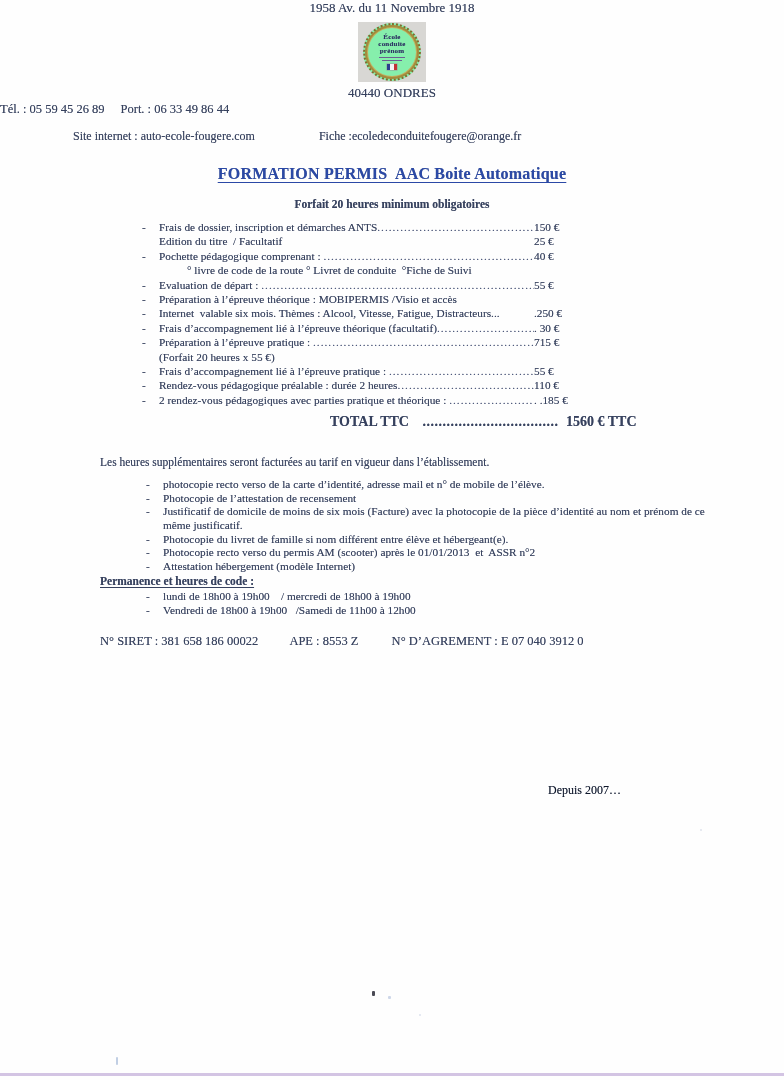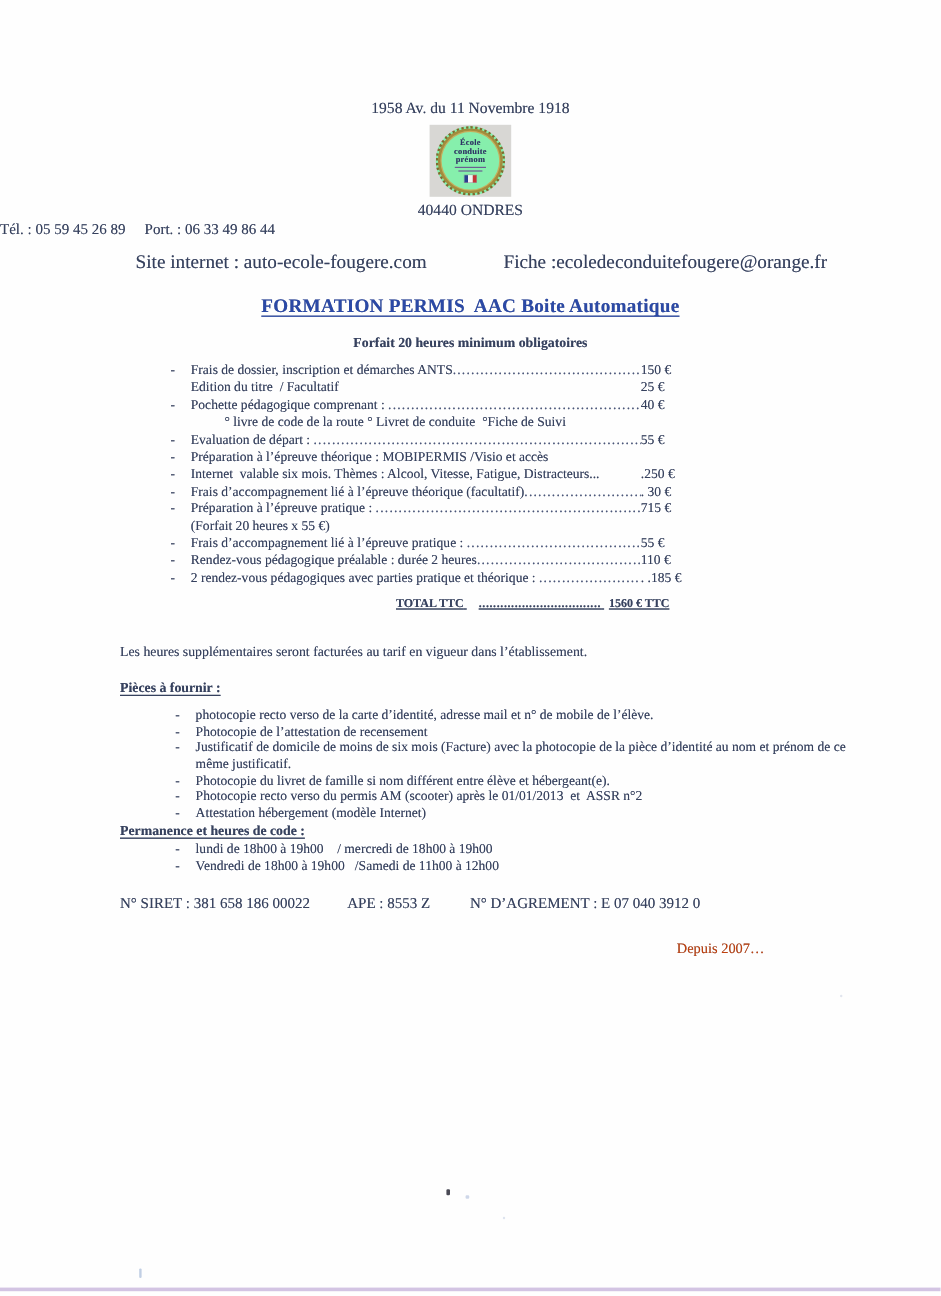--- a/index.html
+++ b/index.html
@@ -7,76 +7,76 @@
     position:relative;
     width:784px;height:1080px;
     background:#fefefe;
     overflow:hidden;
     font-family:"Liberation Serif","DejaVu Serif",serif;
     color:#36415e;
     -webkit-font-smoothing:antialiased;
   }
   .page *{text-shadow:0 0 .5px rgba(54,65,94,.55);}
   
-  .address{padding-top:82px;text-align:center;font-size:13px;line-height:15px;}
+  .address{text-align:center;font-size:13px;line-height:15px;}
   .logo-box{width:68px;height:60px;background:#d8d7d4;margin:7px auto 0;
     display:flex;align-items:center;justify-content:center;}
   .seal{width:54px;height:54px;border-radius:50%;background:#86efac;
     border:2px dotted #7e6d2e;box-shadow:inset 0 0 0 2px #a28c3e,inset 0 0 0 3px #c4ad5c;
     display:flex;flex-direction:column;align-items:center;justify-content:center;}
   .seal-text{display:flex;flex-direction:column;align-items:center;
     font-size:7px;line-height:7px;font-weight:bold;color:#2e3566;letter-spacing:.2px;}
   .seal-rule{height:1px;background:#6b5e91;margin-top:2px;}
   .seal-rule.r1{width:26px;}
   .seal-rule.r2{width:20px;}
   .flag{display:flex;width:10px;height:6px;margin-top:3px;box-shadow:0 0 0 .5px #999;}
   .flag i{flex:1;display:block;}
   .flag .fb{background:#2b3d8f;}
   .flag .fw{background:#f4f4f4;}
   .flag .fr{background:#c23434;}
   .city{text-align:center;font-size:13px;line-height:15px;margin-top:3px;}
   .telrow{display:flex;gap:16px;font-size:12.5px;line-height:15px;margin-top:2px;}
-  .webrow{display:flex;margin-left:113px;margin-top:12px;font-size:16px;line-height:15px;}
+  .webrow{display:flex;margin-left:73px;margin-top:12px;font-size:12px;line-height:15px;}
   .webrow .mail{margin-left:64px;}
   
   .title{margin:20px 0 0;text-align:center;font-size:16px;line-height:20px;
     color:#2b49a6;font-weight:bold;letter-spacing:.2px;
     text-decoration:underline;text-underline-offset:3px;}
   .subtitle{margin-top:13px;text-align:center;font-size:11.5px;font-weight:bold;line-height:14px;}
   .details-heading{margin:13px 0 0 100px;font-size:11.5px;font-weight:bold;
     text-decoration:underline;text-underline-offset:2px;line-height:14px;}
   
   .price-list{margin:9px 0 0 142px;width:440px;font-size:11.3px;}
   .price-row{display:flex;align-items:baseline;line-height:14.4px;white-space:nowrap;}
   .price-row .bullet{width:17px;flex:0 0 17px;}
   .price-row .plabel{flex:0 0 auto;}
   .price-row.indent .plabel{padding-left:28px;}
   .price-row .dots{flex:1 1 0;min-width:0;overflow:hidden;white-space:nowrap;
     letter-spacing:1px;color:#4a567a;}
   .price-row .price{flex:0 0 auto;min-width:48px;}
   
-  .total-row{margin:7px 15px 0 330px;font-size:10px;font-weight:bold;line-height:16px;white-space:nowrap;text-decoration:underline;}
+  .total-row{margin:7px 15px 0 330px;font-size:14px;font-weight:bold;line-height:16px;white-space:nowrap;}
   .total-row .total-dots{margin-left:10px;letter-spacing:.5px;}
   .total-row .total-value{margin-left:4px;}
   
   .note{margin:25px 0 0 100px;font-size:11.5px;line-height:14px;}
   .section-heading{margin:16px 0 0 100px;font-size:11.5px;font-weight:bold;
     text-decoration:underline;text-underline-offset:2px;line-height:14px;}
   .section-heading.perm{margin-top:1px;}
   .bullet-list{margin:9px 0 0 146px;font-size:11.3px;}
   .b-row{display:flex;align-items:baseline;line-height:13.6px;}
   .b-row .bullet{flex:0 0 17px;}
   .b-row .btext{flex:0 1 auto;max-width:548px;}
   .bullet-list.schedule{margin-top:1px;}
   .bullet-list.schedule .b-row{line-height:14px;}
   
   .siret-row{margin:17px 0 0 100px;font-size:12.5px;line-height:15px;white-space:nowrap;}
   .siret-row .gap1{margin-left:28px;}
   .siret-row .gap2{margin-left:30px;}
-  .depuis{position:absolute;left:564px;top:783px;font-size:12px;color:#c2410c;}
+  .depuis{position:absolute;left:548px;top:783px;font-size:12px;color:#0f172a;}
   
   .speck{position:absolute;border-radius:1px;}
   .sp1{left:372px;top:991px;width:3px;height:5px;background:#4a4a55;}
   .sp2{left:116px;top:1057px;width:2px;height:8px;background:#9fb6d6;opacity:.65;}
   .sp3{left:388px;top:996px;width:3px;height:3px;background:#b9c6e0;opacity:.7;}
   .sp4{left:419px;top:1014px;width:2px;height:2px;background:#c6d0e4;opacity:.6;}
   .sp5{left:700px;top:829px;width:2px;height:2px;background:#c9cfe0;opacity:.55;}
   .scan-line{position:absolute;left:0;bottom:4px;width:100%;height:3px;
     background:#cbbade;opacity:.85;}
 </style>
@@ -216,21 +216,20 @@
     </div>
 
   <div class="total-row">
     <span class="total-label">TOTAL TTC</span>
     <span class="total-dots">..................................</span>
     <span class="total-value">1560 € TTC</span>
   </div>
 
   <div class="note">Les heures supplémentaires seront facturées au tarif en vigueur dans l’établissement.</div>
 
-  <div class="section-heading">Pièces à fournir :</div>
 
   <div class="bullet-list pieces">
 
       <div class="b-row">
         <span class="bullet">-</span>
         <span class="btext">photocopie recto verso de la carte d’identité, adresse mail et n° de mobile de l’élève.</span>
       </div>
 
       <div class="b-row">
         <span class="bullet">-</span>

